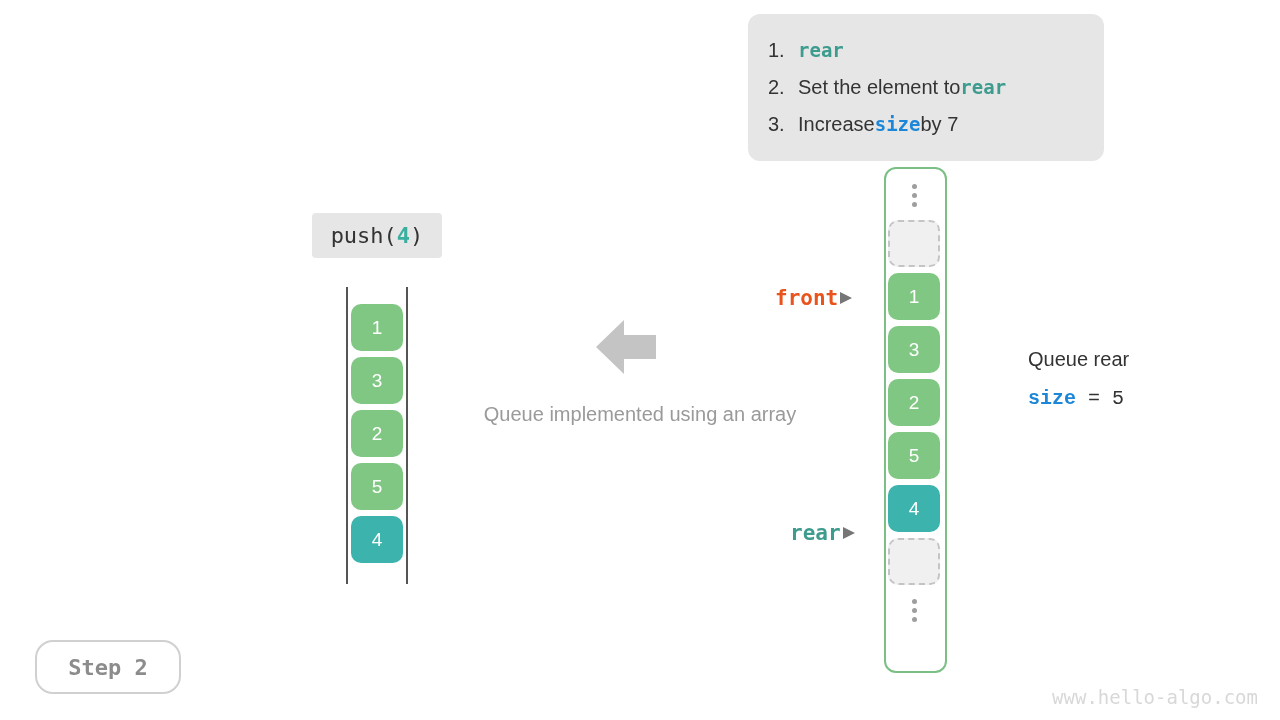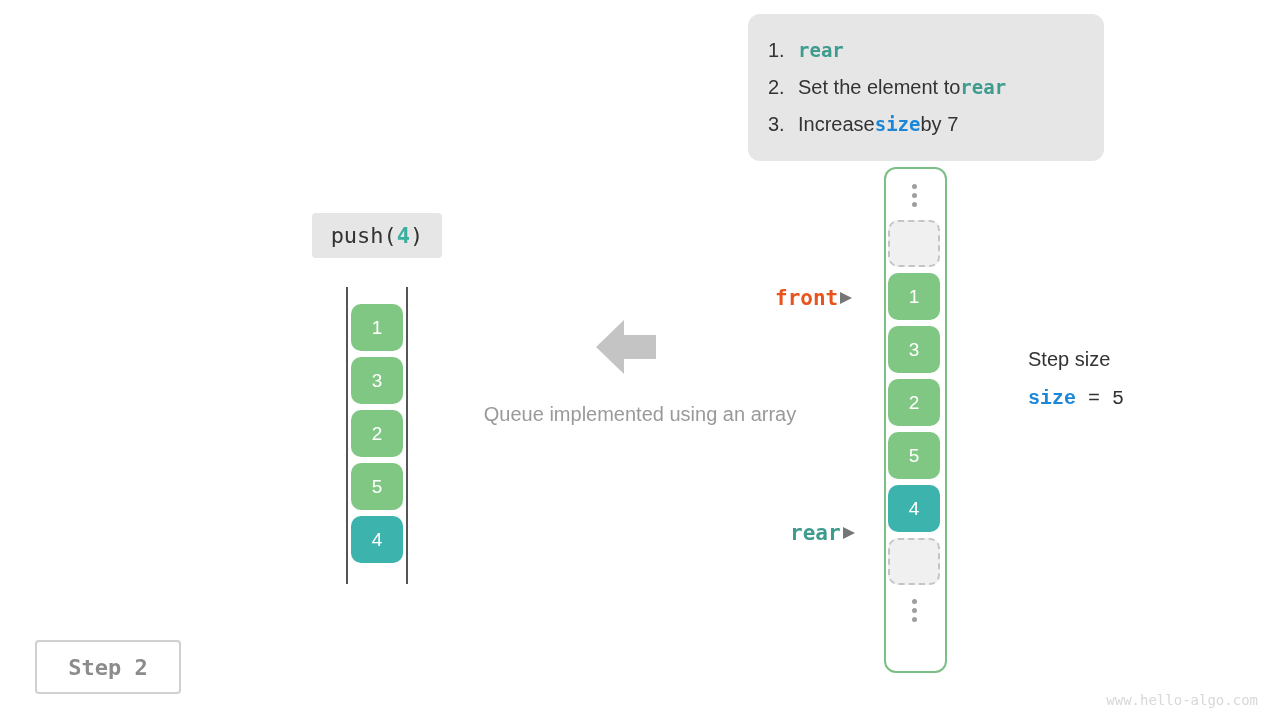--- a/index.html
+++ b/index.html
@@ -235,37 +235,37 @@
 
   
   #step-badge {
     position: absolute;
     left: 35px;
     top: 640px;
     width: 146px;
     height: 54px;
     box-sizing: border-box;
     border: 2px solid #d0d0d0;
-    border-radius: 4px;
+    border-radius: 18px;
     display: flex;
     align-items: center;
     justify-content: center;
     font-family: "DejaVu Sans Mono", monospace;
     font-weight: bold;
     font-size: 22px;
     color: #8c8c8c;
   }
 
   
   #watermark {
     position: absolute;
     right: 22px;
     bottom: 12px;
     font-family: "DejaVu Sans Mono", monospace;
-    font-size: 14px;
+    font-size: 19px;
     color: #d8d8d8;
   }
 </style>
 </head>
 <body>
 
 <div class="stage">
 
   <div id="instruction-card">
     <div class="instr-row">
@@ -338,21 +338,21 @@
   <div class="pointer" id="pointer-front">
     <span>front</span>
     <span class="ptr-arrow"></span>
   </div>
   <div class="pointer" id="pointer-rear">
     <span>rear</span>
     <span class="ptr-arrow"></span>
   </div>
 
   <div id="queue-size">
-    <div>Step size</div>
+    <div>Queue rear</div>
     <div class="size-line"><span class="size-var">size</span><span> = </span><span>5</span></div>
   </div>
 
   <div id="step-badge">Step 2</div>
 
   <div id="watermark">www.hello-algo.com</div>
 
 </div>
 
 </body></html>

